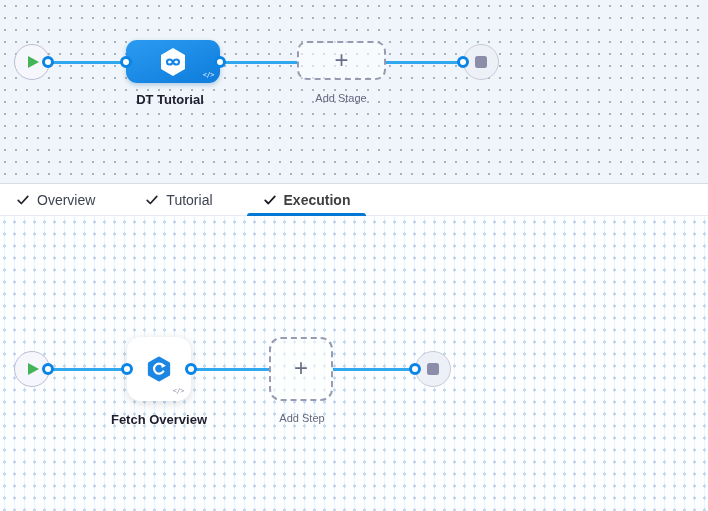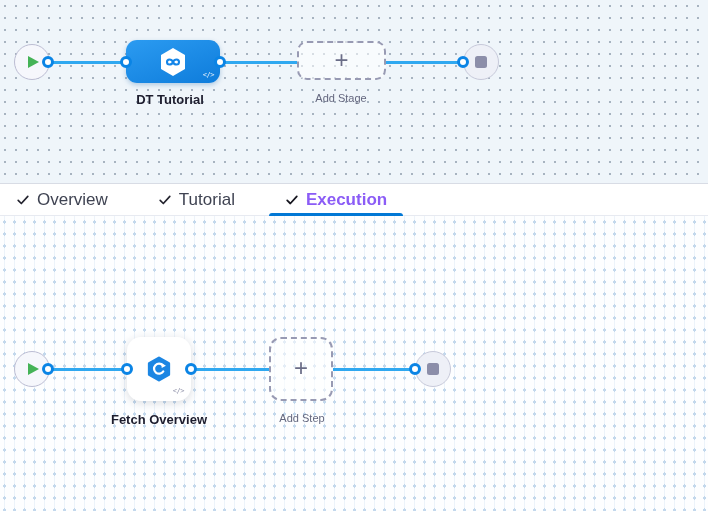--- a/index.html
+++ b/index.html
@@ -27,24 +27,24 @@
   }
   
   .tabbar{
     position:absolute;top:183px;left:0;width:708px;height:33px;
     background:#fff;border-top:1px solid #d8dce5;border-bottom:1px solid #e7eaf1;
     display:flex;align-items:stretch;gap:22px;padding:0 0 0 2px;
   }
   .tab{
     position:relative;display:flex;align-items:center;gap:7px;
     padding:0 14px;cursor:pointer;background:none;border:none;
-    font-family:inherit;font-size:17px;color:#3f4352;
+    font-family:inherit;font-size:14px;color:#3f4352;
   }
   .tab .tab-label{line-height:1;}
-  .tab.active{color:#8b5cf6;font-weight:700;align-items:center;}
+  .tab.active{color:#404040;font-weight:700;align-items:center;}
   .tab.active::after{
     content:"";position:absolute;left:-2px;right:-2px;bottom:-1px;height:3px;
     background:#0278d5;border-radius:3px 3px 0 0;
   }
   .check{display:flex;align-items:center;}
   
   .edge{position:absolute;height:2.5px;background:#2fa8f0;z-index:1;}
   .port{
     position:absolute;width:12px;height:12px;border-radius:50%;
     background:#fff;border:3px solid #0a84e5;z-index:4;

